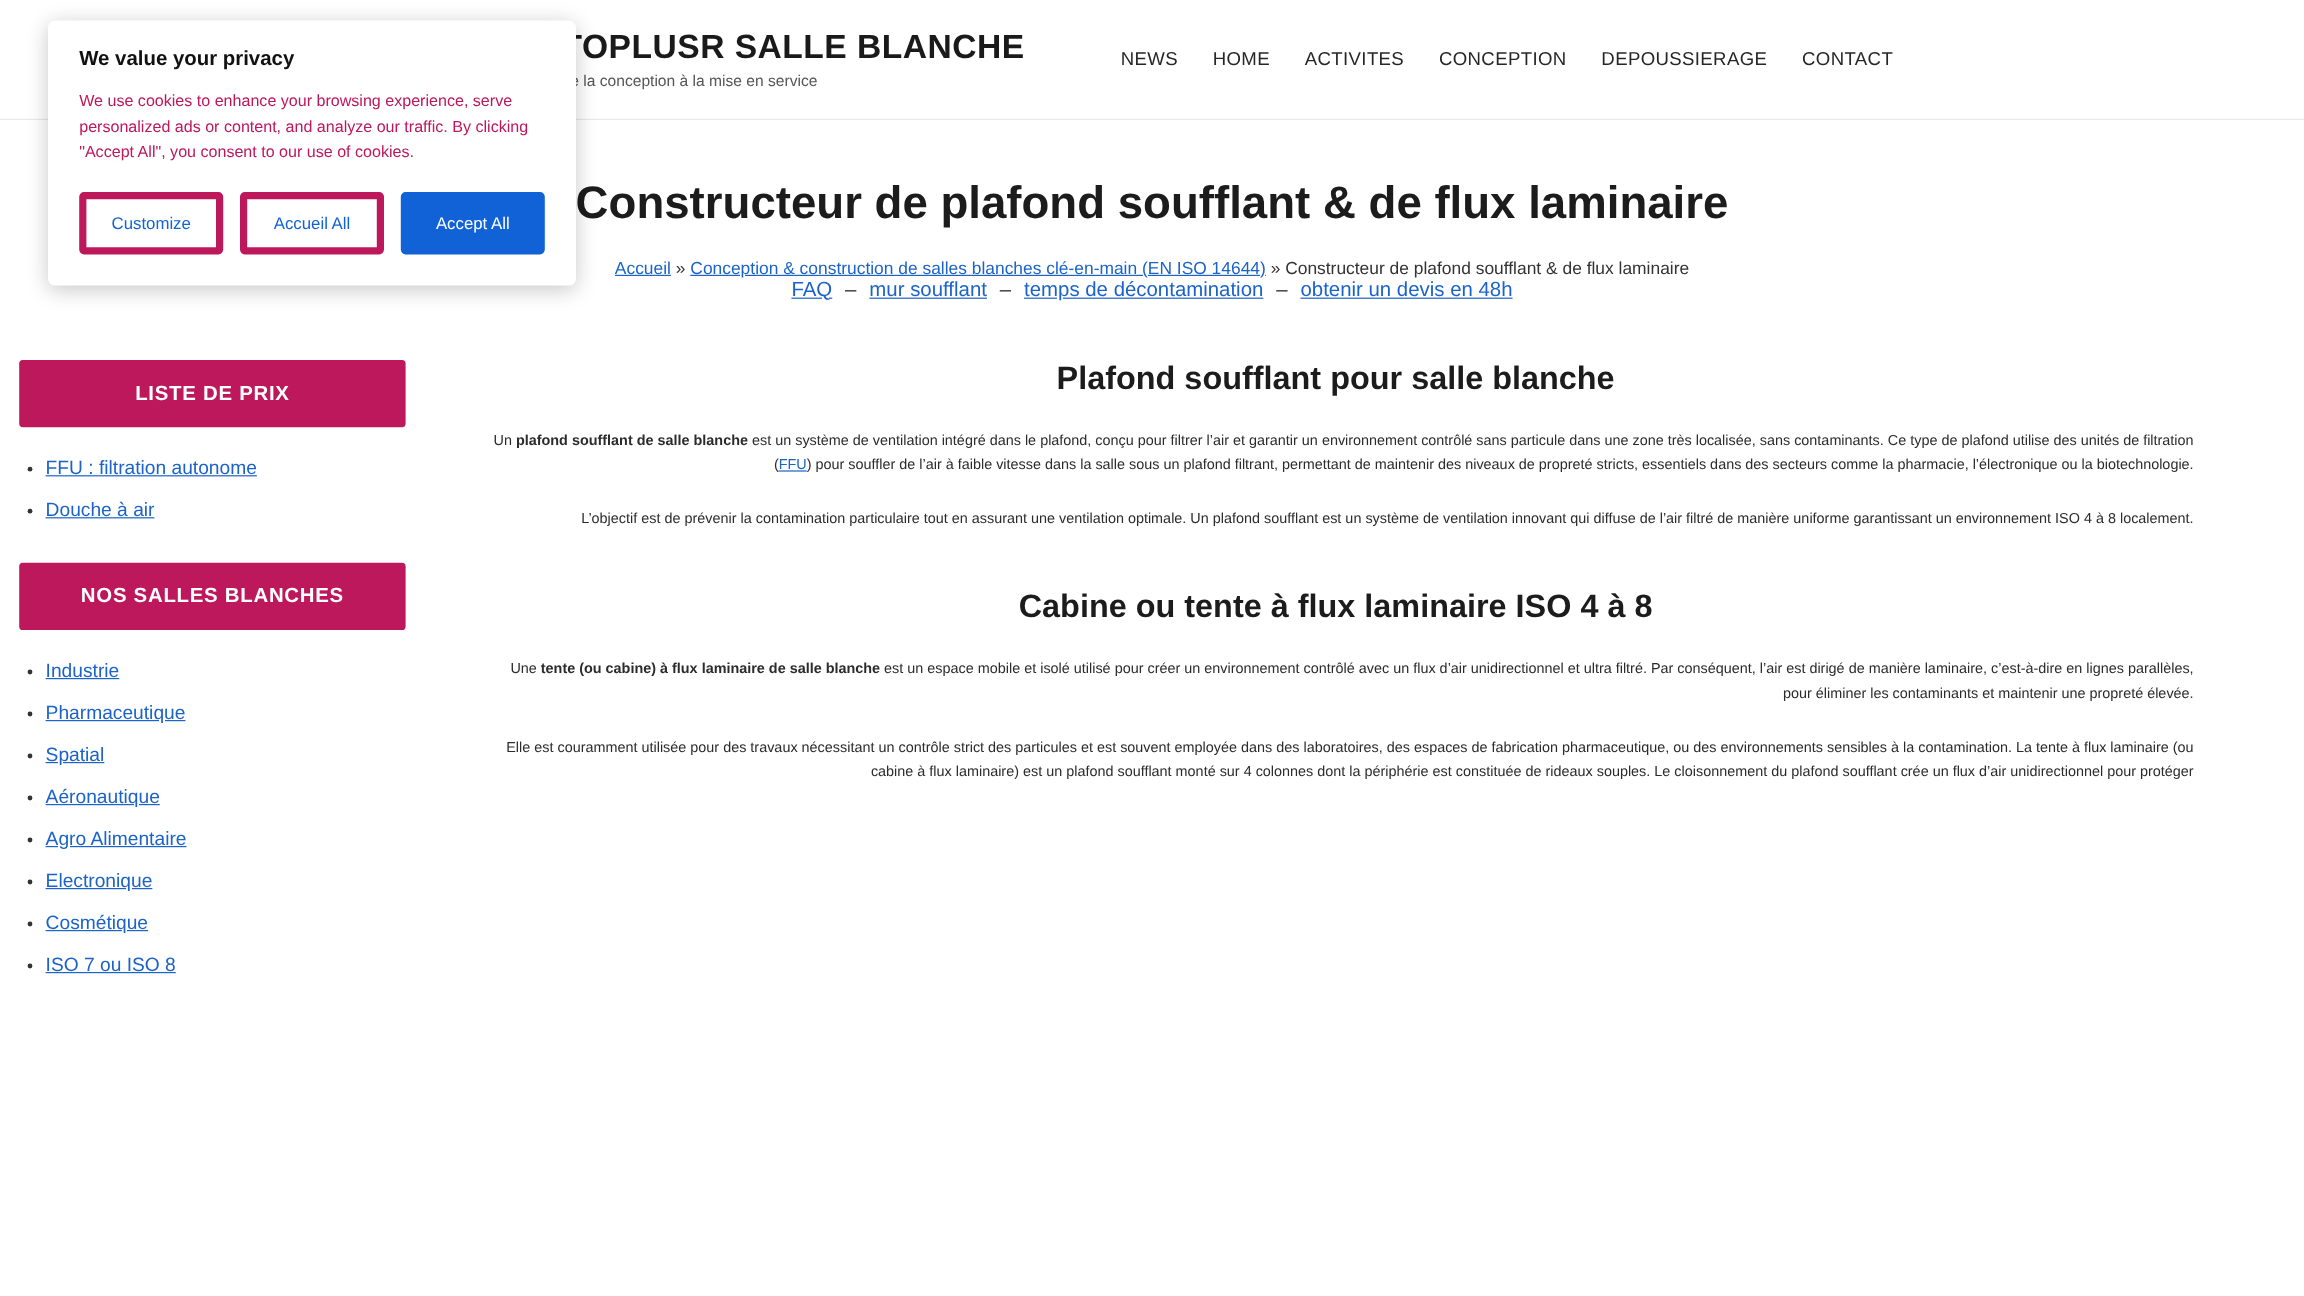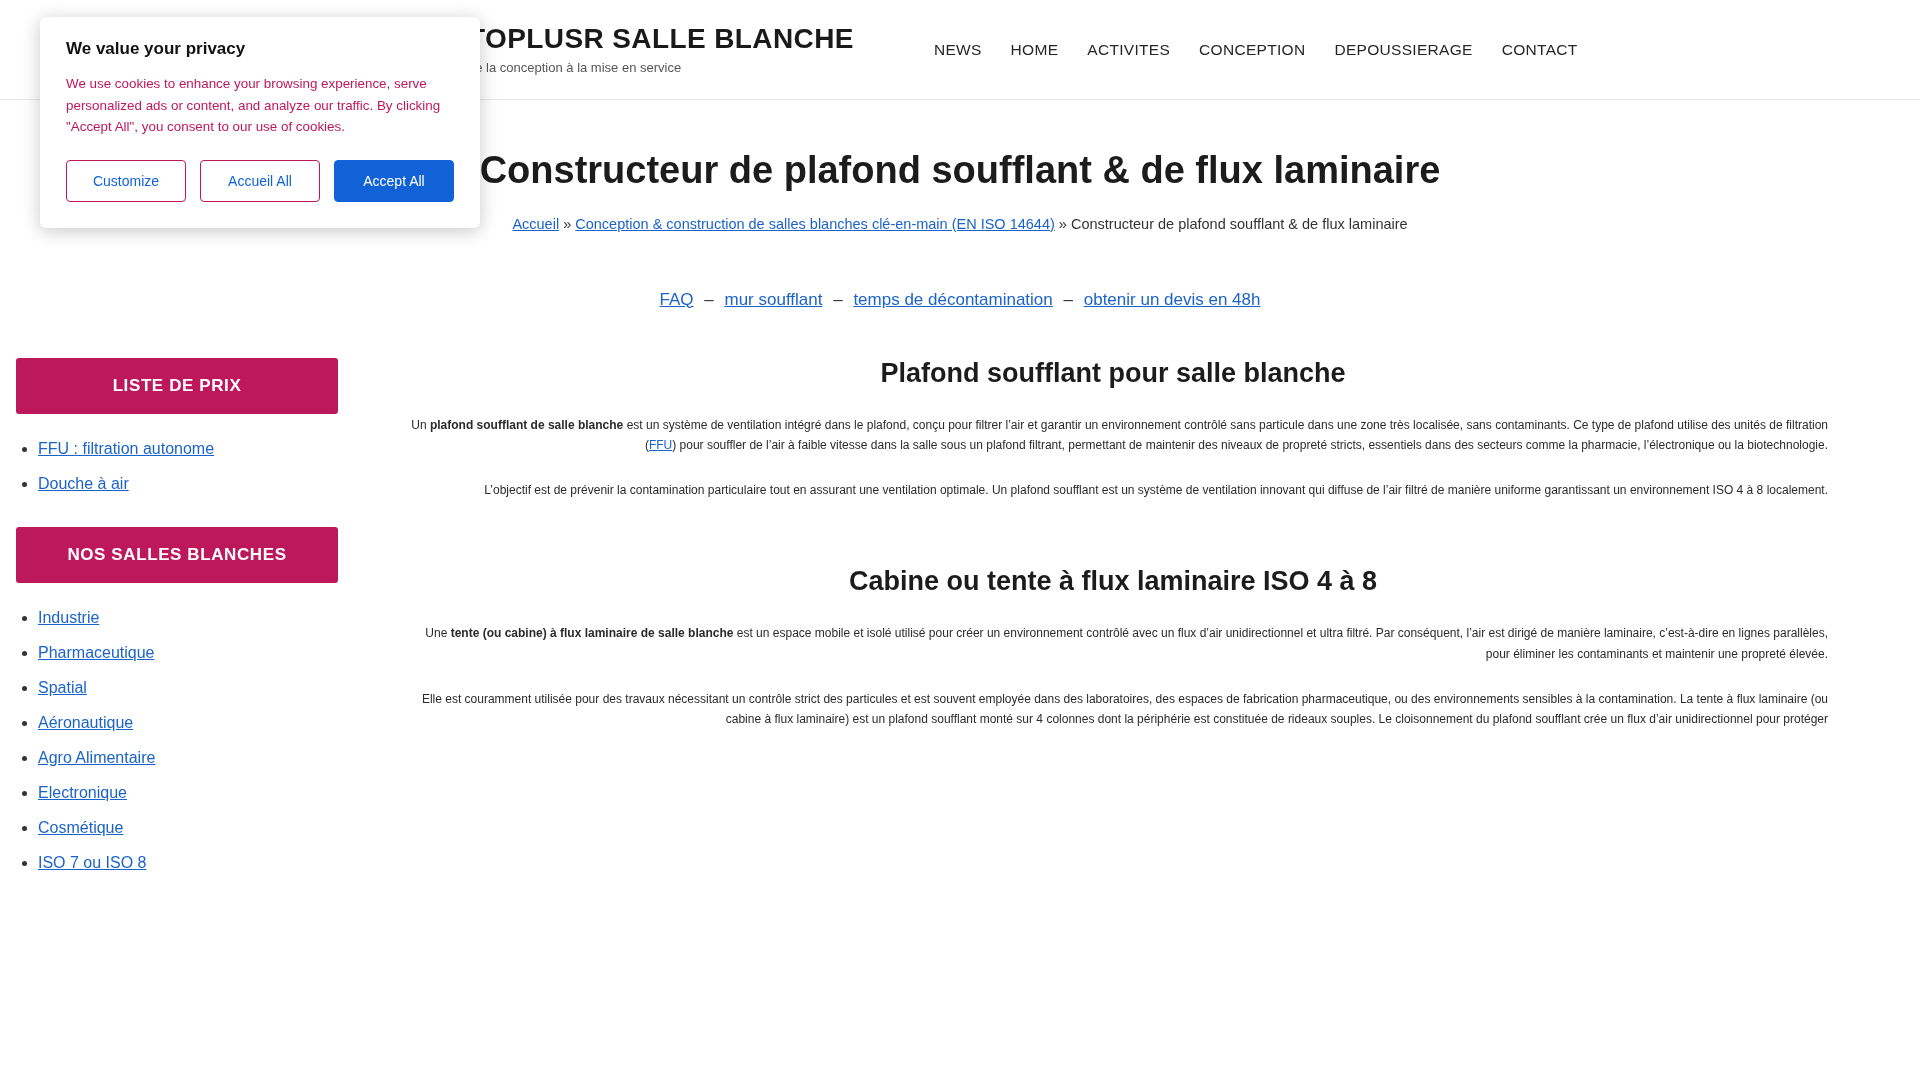--- a/index.html
+++ b/index.html
@@ -82,21 +82,20 @@
     color: #333;
     margin-top: 22px;
   }
   .breadcrumb a {
     color: #1b63c9;
     text-decoration: underline;
   }
   .quicklinks {
     text-align: center;
     font-size: 17px;
-    margin-top: 58px;
     color: #333;
   }
   .quicklinks a {
     color: #1b63c9;
     text-decoration: underline;
   }
   .quicklinks .sep { padding: 0 6px; color: #333; }
 
   
   .columns {
@@ -142,21 +141,21 @@
     padding: 0 30px 0 60px;
     max-width: 1520px;
   }
   .content h2 {
     text-align: center;
     font-size: 27px;
     font-weight: bold;
     color: #1c1c1c;
     margin: 0 0 26px 0;
   }
-  .content h2.spaced { margin-top: 66px; }
+  .content h2.spaced { margin-top: 48px; }
   .content p {
     text-align: right;
     font-size: 12px;
     line-height: 1.72;
     margin: 0 0 24px 0;
     color: #2b2b2b;
   }
   .content p a {
     color: #1b63c9;
     text-decoration: underline;
@@ -191,21 +190,21 @@
     display: flex;
     gap: 14px;
   }
   .cookie-btn {
     flex: 1 1 0;
     text-align: center;
     font-size: 14px;
     padding: 12px 4px;
     border-radius: 4px;
     cursor: pointer;
-    border: 1px solid #be185d;
+    border: 6px solid #be185d;
     color: #1062d6;
     background: #ffffff;
     white-space: nowrap;
   }
   .cookie-btn.primary {
     background: #1062d6;
     color: #ffffff;
     border-color: #1062d6;
   }
 </style>

